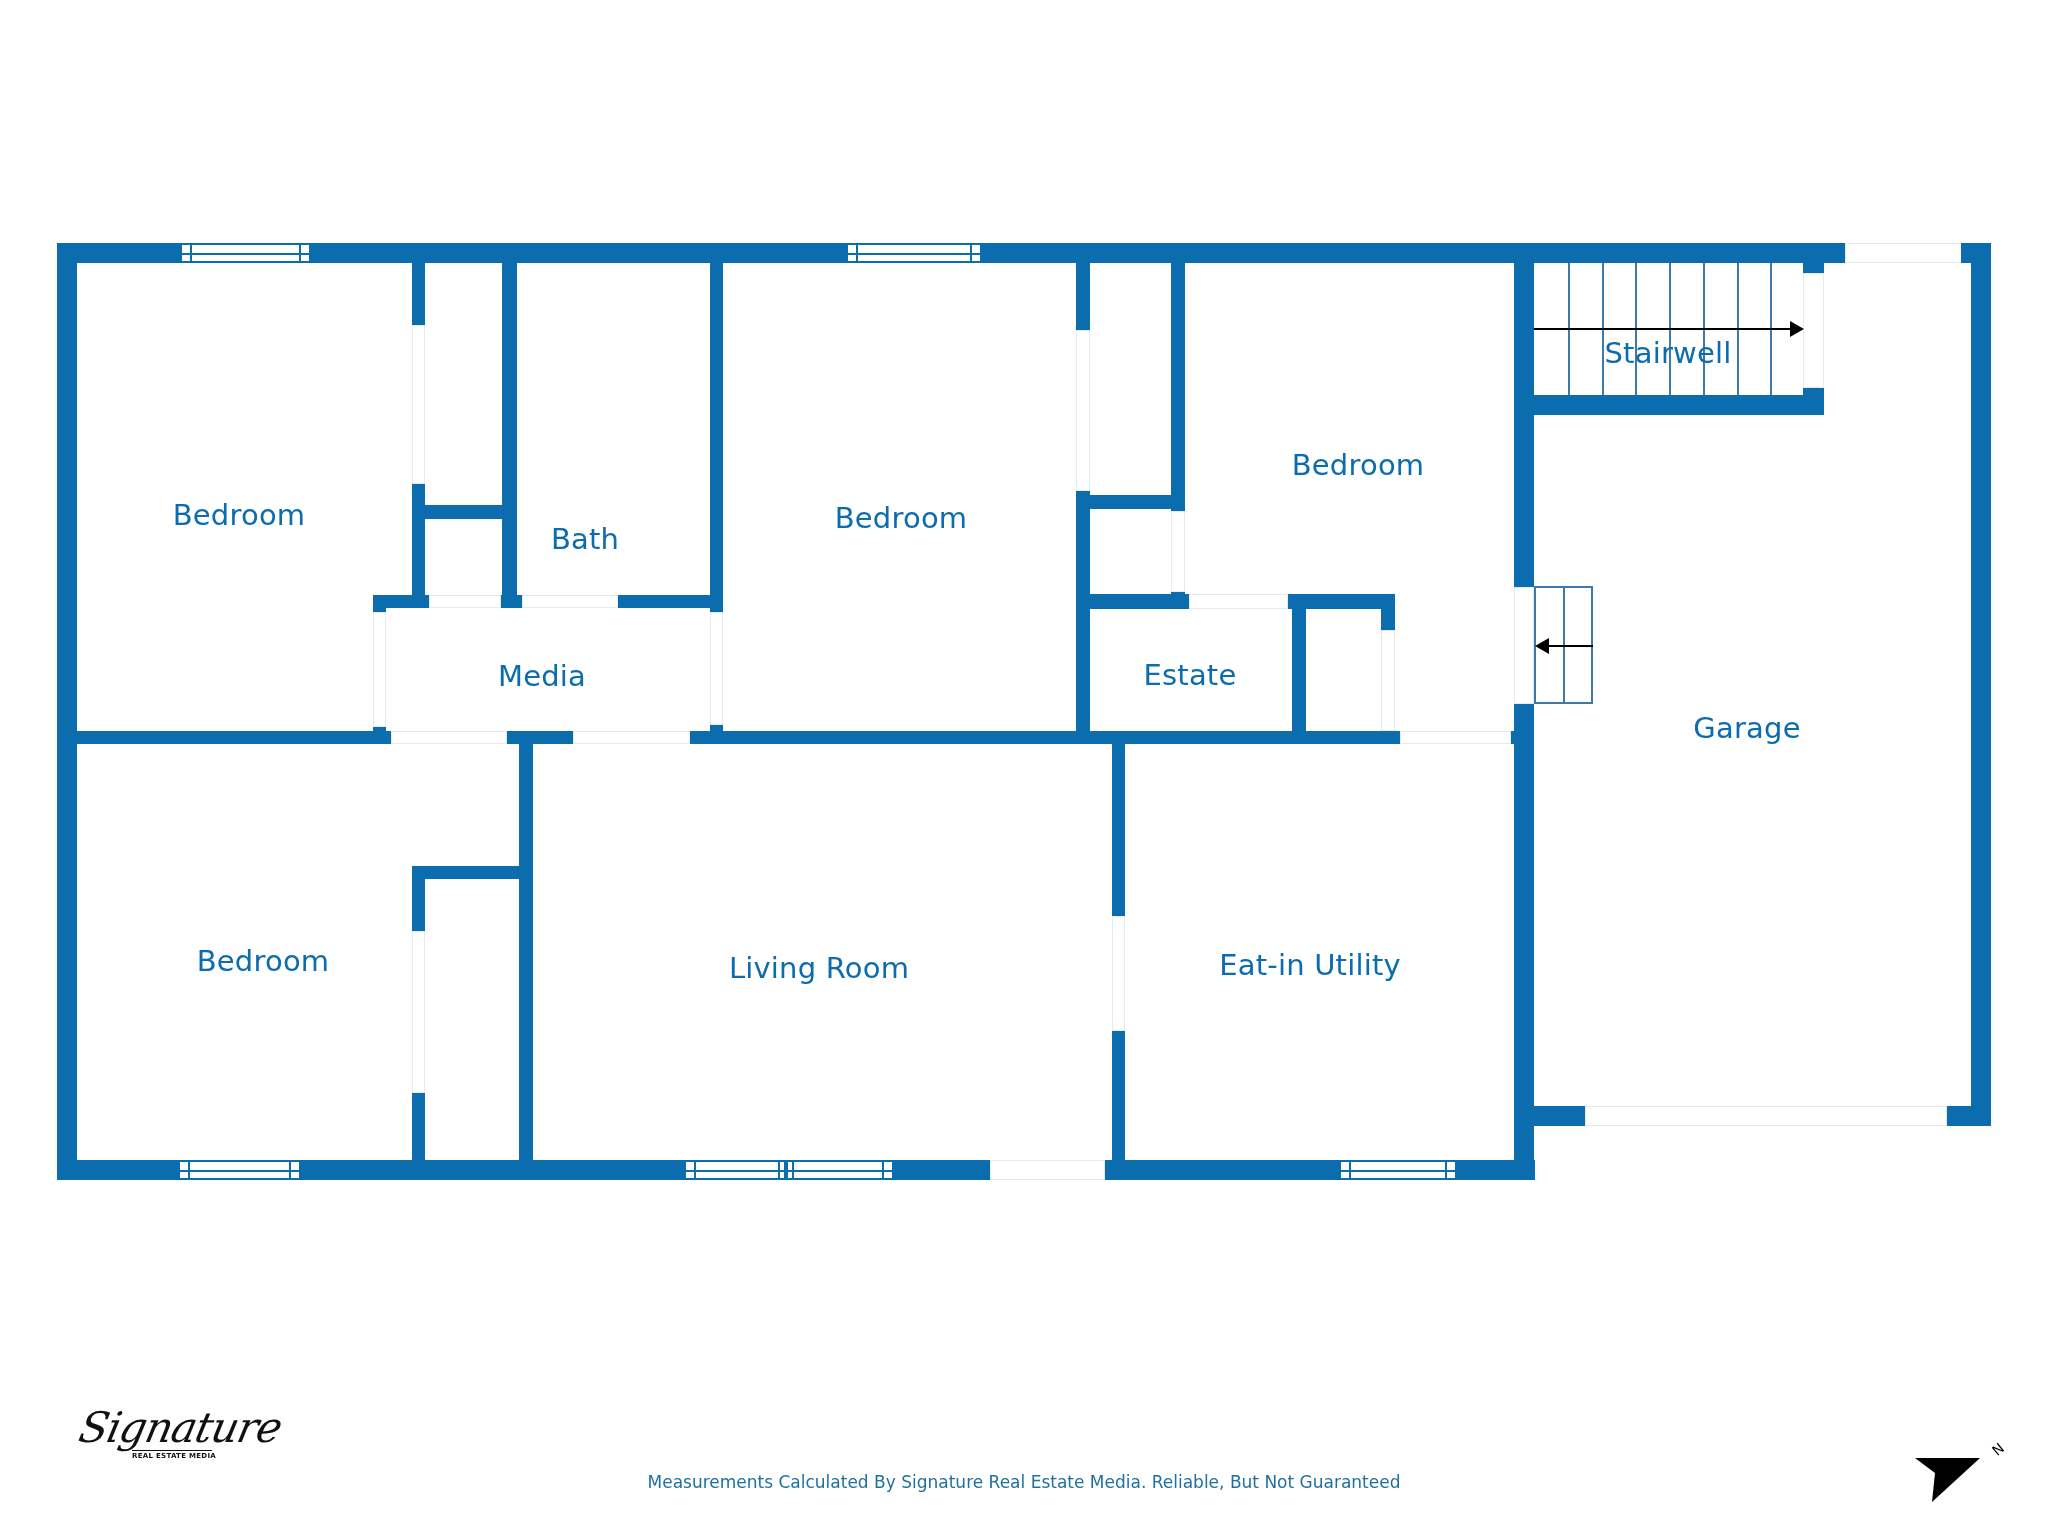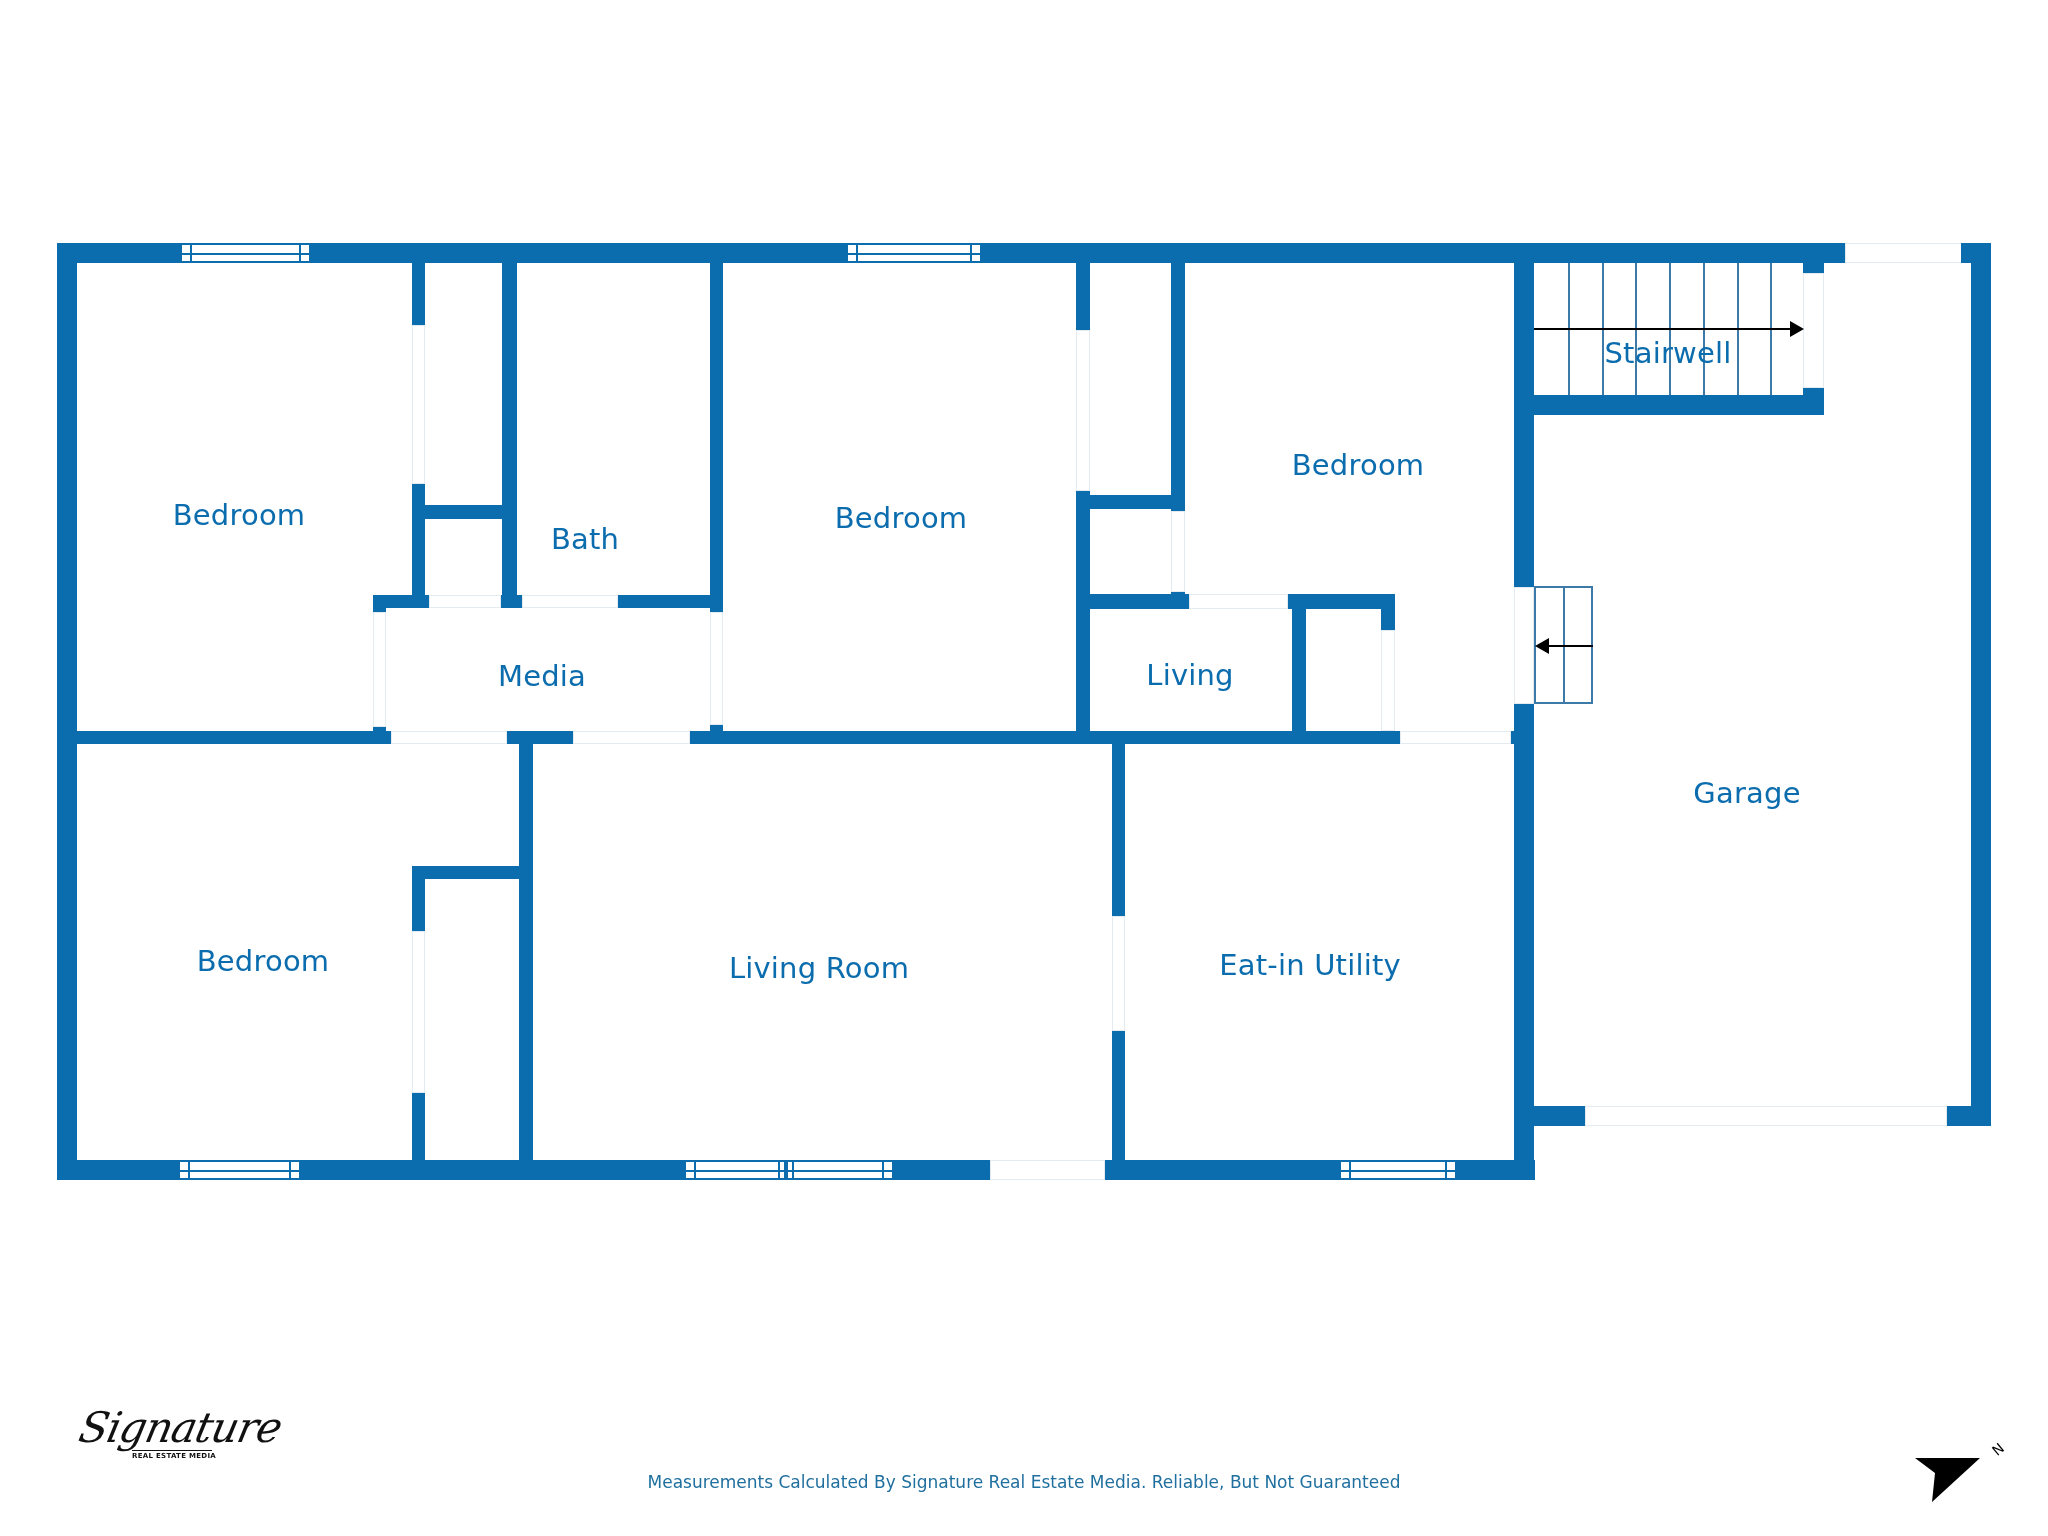--- a/index.html
+++ b/index.html
@@ -139,22 +139,22 @@
   <div class="w" style="left:1112px; top:744px; width:13px; height:172px;"></div>
   <div class="open" style="left:1112px; top:916px; width:13px; height:115px;"></div>
   <div class="w" style="left:1112px; top:1031px; width:13px; height:129px;"></div>
 
   <div class="label" style="left:239px; top:515px;">Bedroom</div>
   <div class="label" style="left:585px; top:499px;margin-top:40px;">Bath</div>
   <div class="label" style="left:901px; top:518px;">Bedroom</div>
   <div class="label" style="left:1358px; top:465px;">Bedroom</div>
   <div class="label" style="left:1668px; top:353px;text-align:right;">Stairwell</div>
   <div class="label" style="left:542px; top:676px;">Media</div>
-  <div class="label" style="left:1190px; top:675px;">Living</div>
-  <div class="label" style="left:1747px; top:793px;text-align:center;">Garage</div>
+  <div class="label" style="left:1190px; top:675px;">Estate</div>
+  <div class="label" style="left:1747px; top:728px;text-align:center;">Garage</div>
   <div class="label" style="left:263px; top:961px;">Bedroom</div>
   <div class="label" style="left:819px; top:968px;">Living Room</div>
   <div class="label" style="left:1310px; top:965px;">Eat-in Utility</div>
 </div>
 
 <div class="logo">
   <span class="script">Signature</span>
   <div class="underline"></div>
   <span class="sub">REAL ESTATE MEDIA</span>
 </div>

